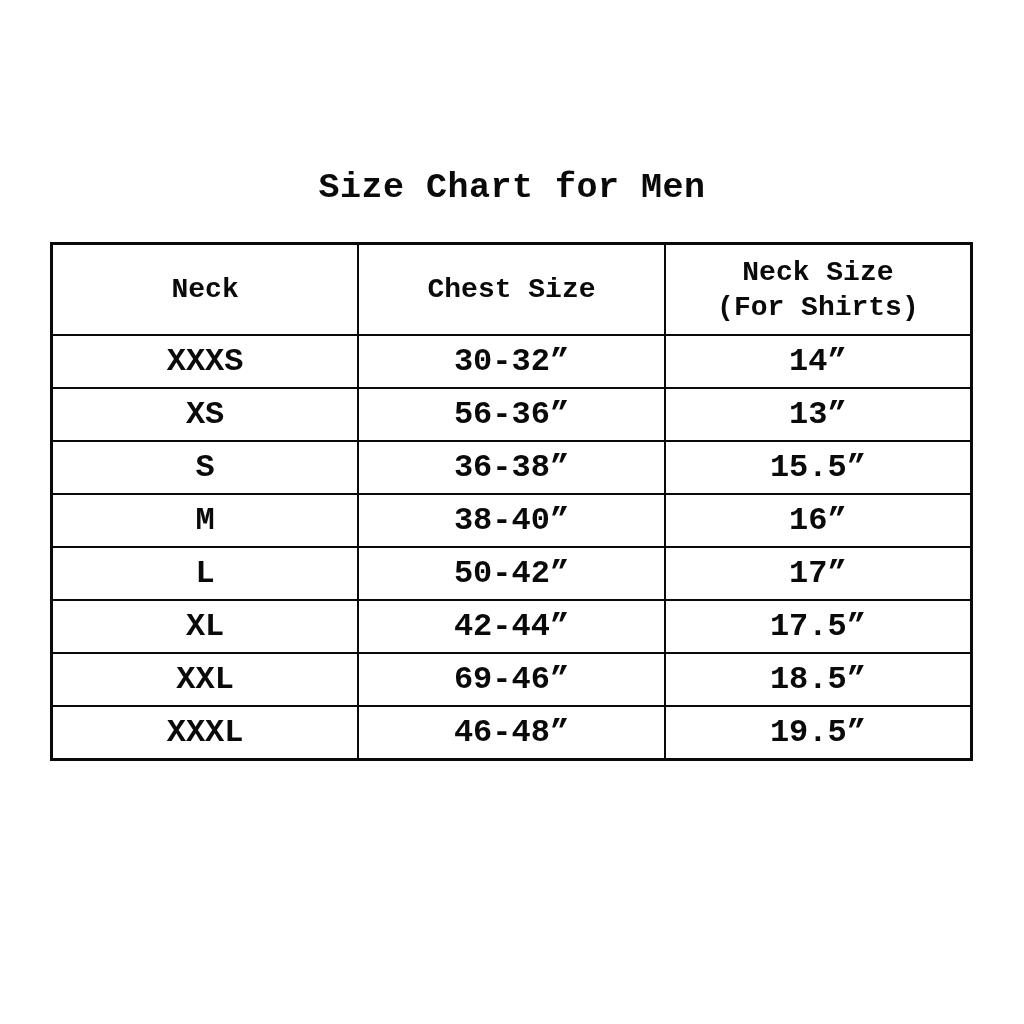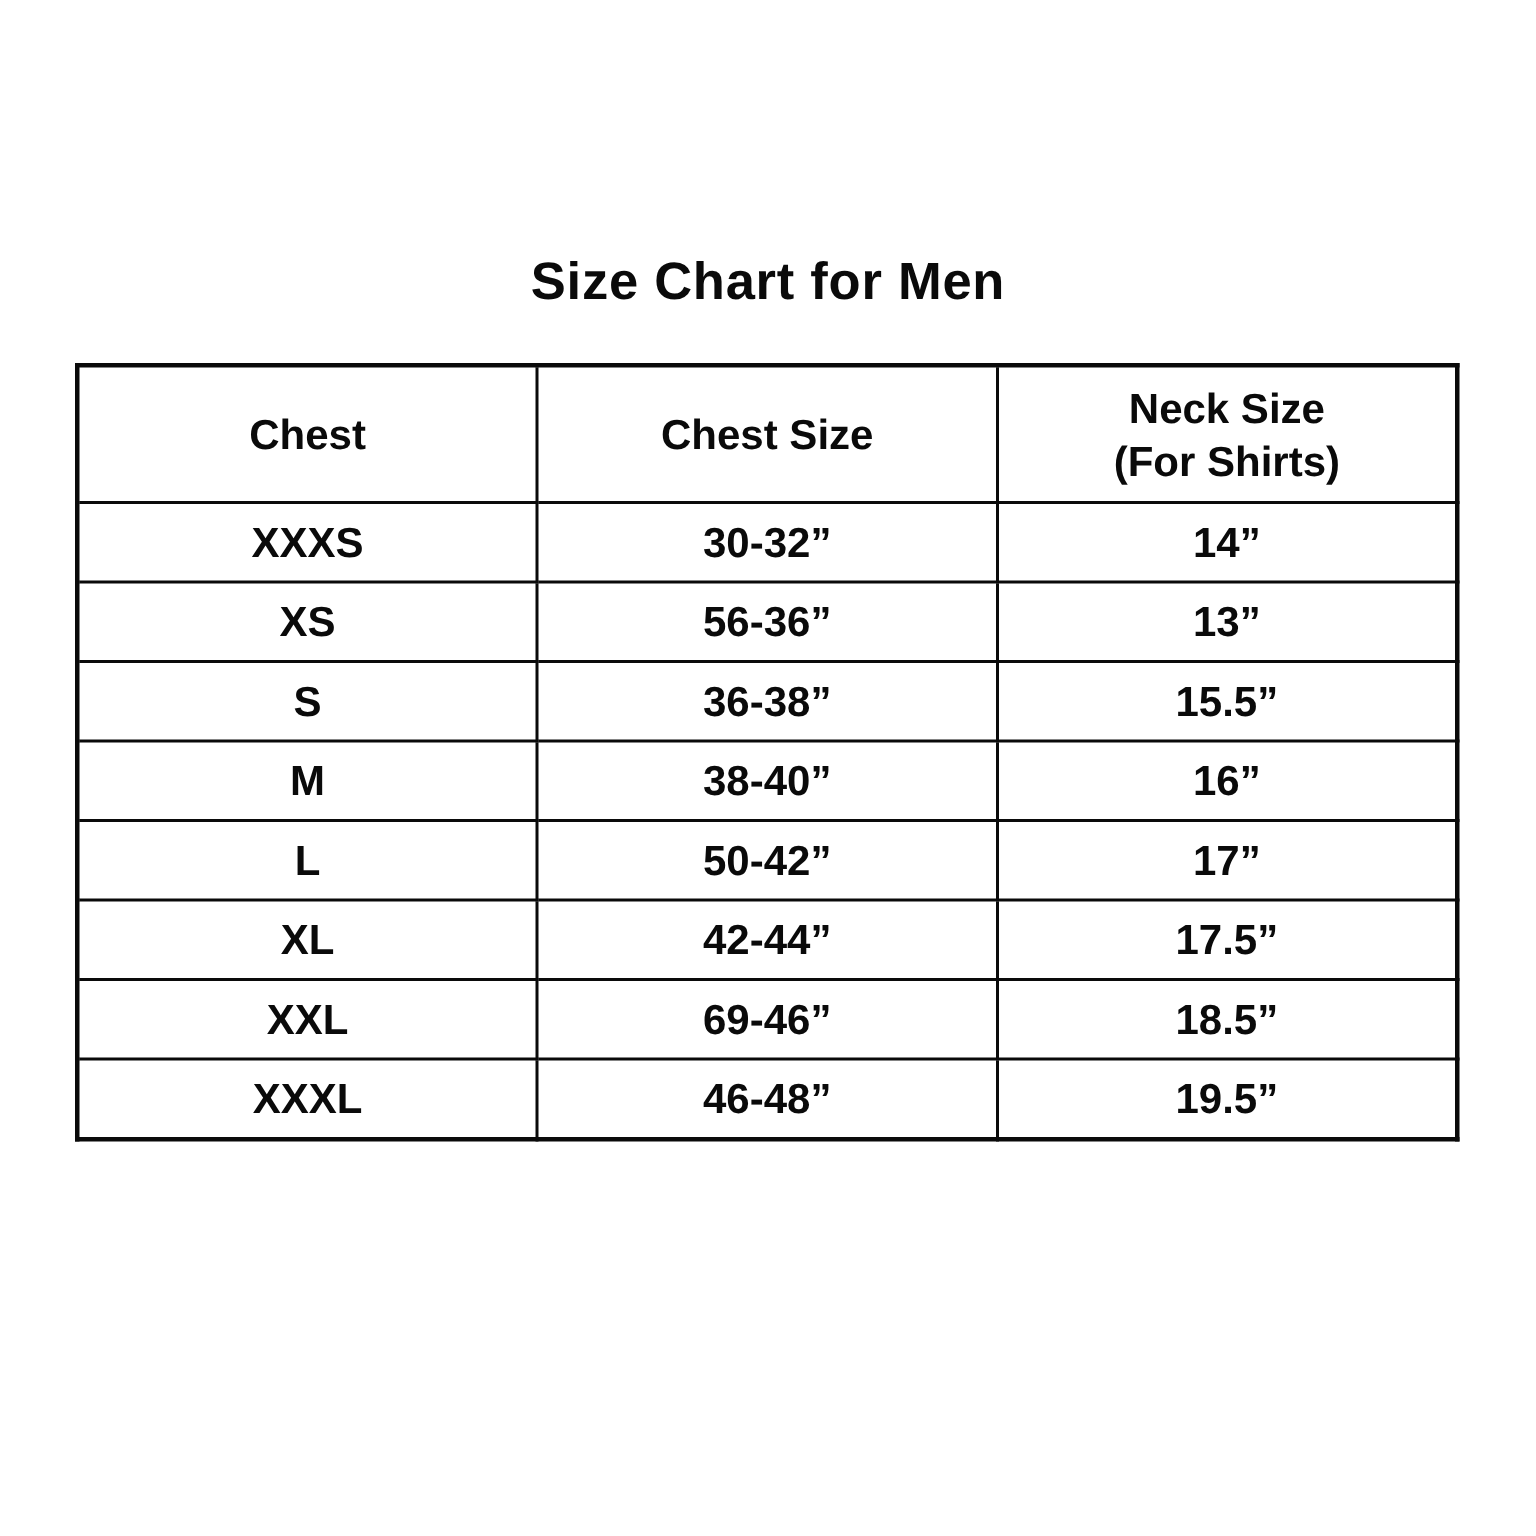--- a/index.html
+++ b/index.html
@@ -5,21 +5,21 @@
   html, body {
     margin: 0;
     padding: 0;
     background: #ffffff;
   }
   .canvas {
     position: relative;
     width: 1024px;
     height: 1024px;
     background: #ffffff;
-    font-family: Liberation Sans, sans-serif;
+    font-family: Liberation Mono, monospace;
     color: #0a0a0a;
   }
   .chart-title {
     position: absolute;
     top: 168px;
     left: 0;
     width: 100%;
     text-align: center;
     font-size: 35px;
     font-weight: bold;
@@ -44,37 +44,37 @@
     padding: 0;
   }
   table.size-table th {
     height: 89px;
     font-size: 28px;
     line-height: 1.25;
     white-space: pre-line;
   }
   table.size-table td {
     height: 51px;
-    font-size: 28px;
+    font-size: 32px;
   }
   table.size-table {
     border: 3px solid #0a0a0a;
   }
 </style>
 </head>
 <body>
 
 <div class="canvas">
 
   <div class="chart-title">Size Chart for Men</div>
 
   <table class="size-table">
     <thead>
       <tr>
-        <th>Chest</th>
+        <th>Neck</th>
         <th>Chest Size</th>
         <th>Neck Size
 (For Shirts)</th>
       </tr>
     </thead>
     <tbody>
         <tr>
           <td>XXXS</td>
           <td>30-32”</td>
           <td>14”</td>

